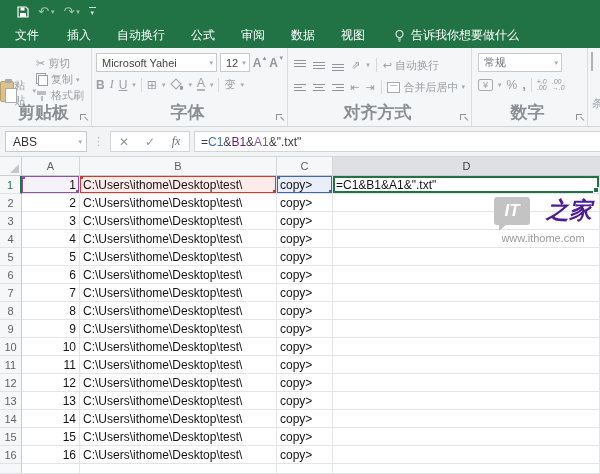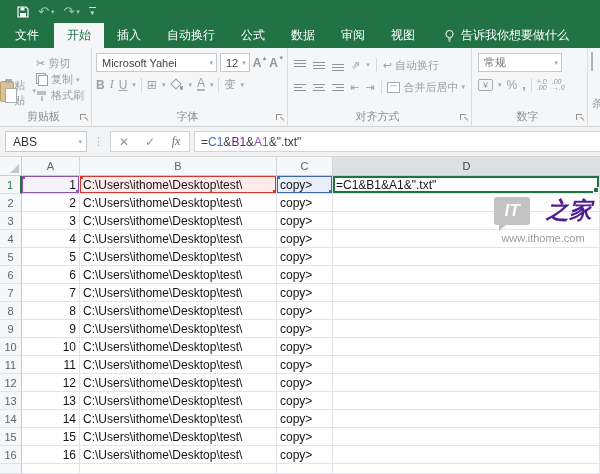--- a/index.html
+++ b/index.html
@@ -19,21 +19,21 @@
   
   .tabbar { height:25px; background:#217346; display:flex; align-items:stretch; }
   .file-tab { color:#fff; font-size:12px; padding:0 15px; display:flex; align-items:center; }
   .tab { color:#fff; font-size:12px; padding:0 13px; display:flex; align-items:center; }
   .tab.active { background:#f5f6f7; color:#217346; }
   .tellme { display:flex; align-items:center; gap:6px; color:#fff; font-size:12px; margin-left:16px; }
 
   
   .ribbon { height:79px; background:#f5f6f7; border-bottom:1px solid #d5d5d5; display:flex; }
   .rgroup { position:relative; border-right:1px solid #dcdcdc; padding-top:5px; }
-  .rgroup-label { position:absolute; bottom:2px; left:0; right:4px; text-align:center; font-size:11px; color:#8a8f94; }
+  .rgroup-label { position:absolute; bottom:2px; left:0; right:4px; text-align:center; font-size:17px; color:#8a8f94;font-weight:bold; }
   .launcher { position:absolute; right:3px; bottom:4px; width:8px; height:8px; }
   .launcher::before { content:""; position:absolute; left:0; top:0; width:5px; height:5px; border-left:1px solid #8f8f8f; border-top:1px solid #8f8f8f; }
   .launcher::after { content:""; position:absolute; right:0; bottom:1px; width:5px; height:1px; background:#8f8f8f; transform:rotate(45deg); transform-origin:right center; }
 
   .dis { color:#9aa0a6; }
   .mini-caret { font-size:7px; color:#a5a9ad; }
 
   
   .g-clip { width:92px; display:flex; }
   .paste-col { width:36px; display:flex; flex-direction:row; align-items:center; padding-top:3px; }
@@ -161,26 +161,25 @@
     </span>
   <span class="qat-custom">
       <span class="bar"></span>
       <span class="car">▾</span>
     </span>
 </div>
 
 <div class="tabbar">
   <div class="file-tab">文件</div>
   <div style="display:flex">
-      <div class="tab active">开始</div>
       <div class="tab">插入</div>
       <div class="tab">自动换行</div>
       <div class="tab">公式</div>
+      <div class="tab">审阅</div>
       <div class="tab">数据</div>
-      <div class="tab">审阅</div>
       <div class="tab">视图</div>
     </div>
   <div class="tellme">
     <svg width="11" height="14" viewBox="0 0 11 14">
         <circle cx="5.5" cy="5" r="3.6" fill="none" stroke="#fff" stroke-width="1"></circle>
         <path d="M4 10h3M4.5 12h2" stroke="#fff" stroke-width="1"></path>
       </svg>
     <span>告诉我你想要做什么</span>
   </div>
 </div>

